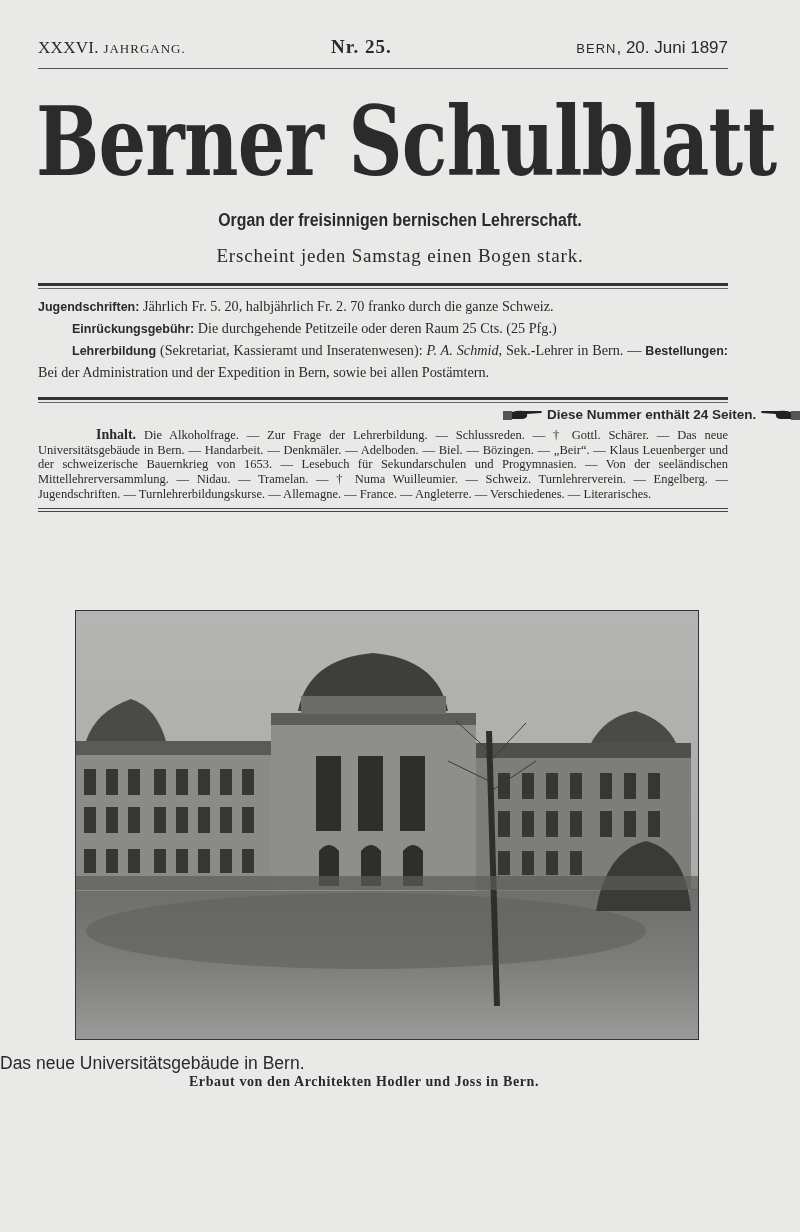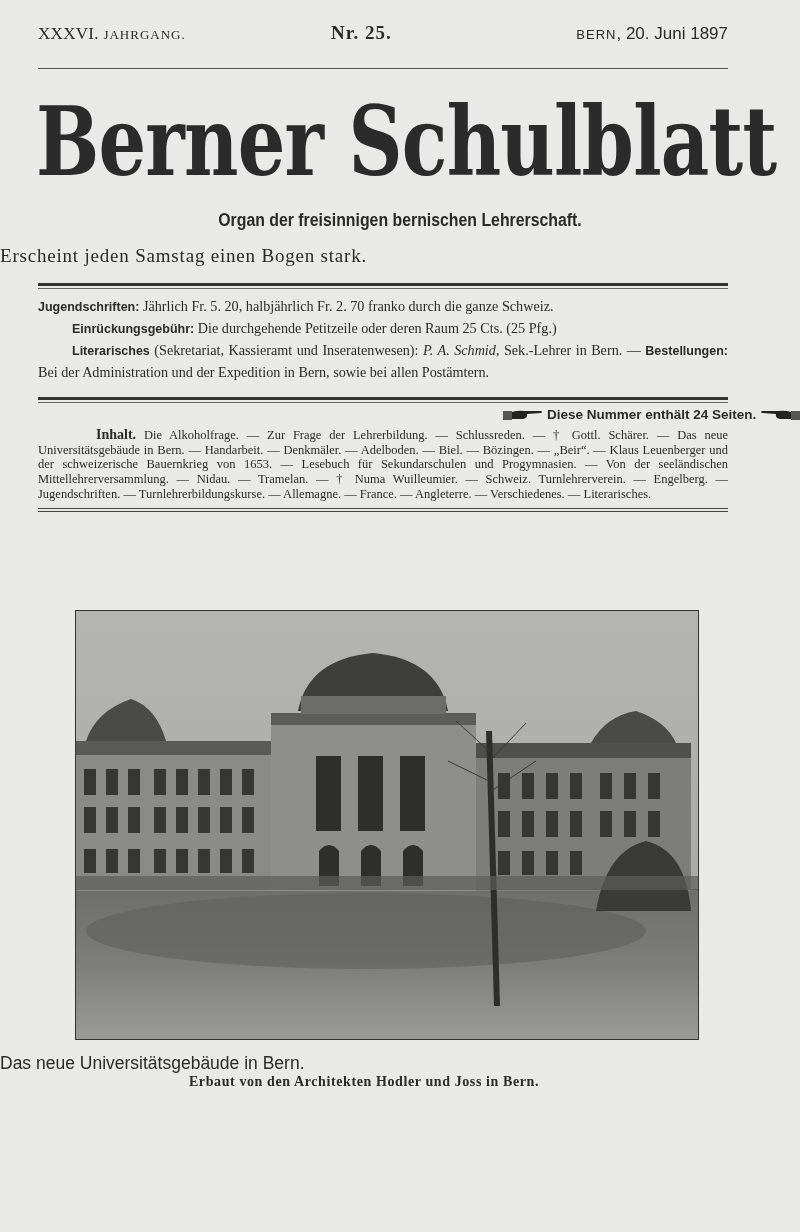--- a/index.html
+++ b/index.html
@@ -5,21 +5,21 @@
     html, body { margin:0; padding:0; }
     body {
       width:800px; height:1232px; overflow:hidden;
       background:#e9e9e7;
       font-family:"Liberation Serif", serif;
       color:#2a2a2a;
       position:relative;
     }
     .page { position:absolute; left:0; top:0; width:800px; height:1232px; }
     .header-line {
-      position:absolute; left:38px; top:24px; width:690px; height:24px;
+      position:absolute; left:38px; top:38px; width:690px; height:24px;
       font-size:17px;
     }
     .header-line .left { position:absolute; left:0; top:0; letter-spacing:0.3px; }
     .header-line .left .sc { font-size:13px; letter-spacing:1px; }
     .header-line .center { position:absolute; left:293px; top:-2px; font-weight:bold; font-size:19px; letter-spacing:1px; }
     .header-line .right { position:absolute; right:0; top:0; font-family:"Liberation Sans Narrow","Liberation Sans", sans-serif; font-stretch:condensed; }
     .header-line .right .sc { font-size:13px; letter-spacing:1px; }
     .rule-thin { position:absolute; left:38px; width:690px; height:1px; background:#555; }
     .masthead {
       position:absolute; left:36px; top:92px; width:694px; height:100px;
@@ -28,21 +28,21 @@
       color:#2b2b2b;
       transform:scaleX(0.78); transform-origin:left top;
       white-space:nowrap;
     }
     .subtitle {
       position:absolute; left:0; width:800px; top:210px; text-align:center;
       font-family:"Liberation Sans", sans-serif; font-weight:bold; font-size:18px;
       transform:scaleX(0.88); transform-origin:center;
     }
     .subtitle2 {
-      position:absolute; left:0; width:800px; top:245px; text-align:left;
+      position:absolute; left:0; width:800px; top:245px; text-align:center;
       font-size:19px; letter-spacing:0.8px;
     }
     .rule-double { position:absolute; left:38px; width:690px; }
     .rule-double .a { height:3px; background:#333; }
     .rule-double .b { height:1px; background:#666; margin-top:2px; }
     .info {
       position:absolute; left:38px; top:296px; width:690px;
       font-size:14.2px; line-height:21px; text-align:justify;
     }
     .info .lbl { font-family:"Liberation Sans", sans-serif; font-weight:bold; font-size:12.5px; }
@@ -90,21 +90,21 @@
   <div class="subtitle2">Erscheint jeden Samstag einen Bogen stark.</div>
 
   <div class="rule-double" style="top:283px;">
       <div class="a"></div>
       <div class="b"></div>
     </div>
 
   <div class="info">
     <div class="p1"><span class="lbl">Jugendschriften:</span><span> Jährlich Fr. 5. 20, halbjährlich Fr. 2. 70 franko durch die ganze Schweiz.</span></div>
     <div class="p2"><span class="lbl">Einrückungsgebühr:</span><span> Die durchgehende Petitzeile oder deren Raum 25 Cts. (25 Pfg.)</span></div>
-    <div class="p3"><span class="lbl">Literarisches</span><span> (Sekretariat, Kassieramt und Inseratenwesen): </span><i>P. A. Schmid,</i><span> Sek.-Lehrer in Bern. — </span><span class="lbl">Bestellungen:</span><span> Bei der Administration und der Expedition in Bern, sowie bei allen Postämtern.</span></div>
+    <div class="p3"><span class="lbl">Lehrerbildung</span><span> (Sekretariat, Kassieramt und Inseratenwesen): </span><i>P. A. Schmid,</i><span> Sek.-Lehrer in Bern. — </span><span class="lbl">Bestellungen:</span><span> Bei der Administration und der Expedition in Bern, sowie bei allen Postämtern.</span></div>
   </div>
 
   <div class="rule-double" style="top:397px;">
       <div class="a"></div>
       <div class="b"></div>
     </div>
 
   <div class="notice">
     <svg class="hand" viewBox="0 0 40 14">
       <rect x="0" y="3" width="9" height="9" fill="#555"></rect>

